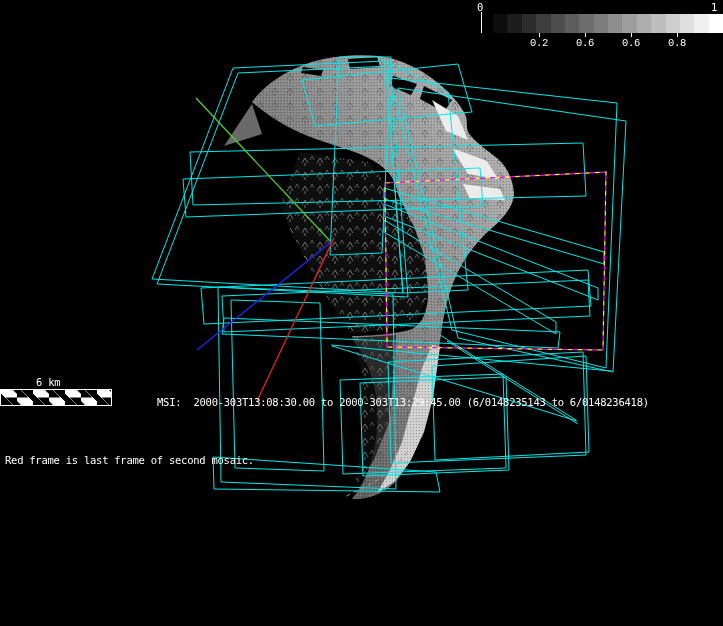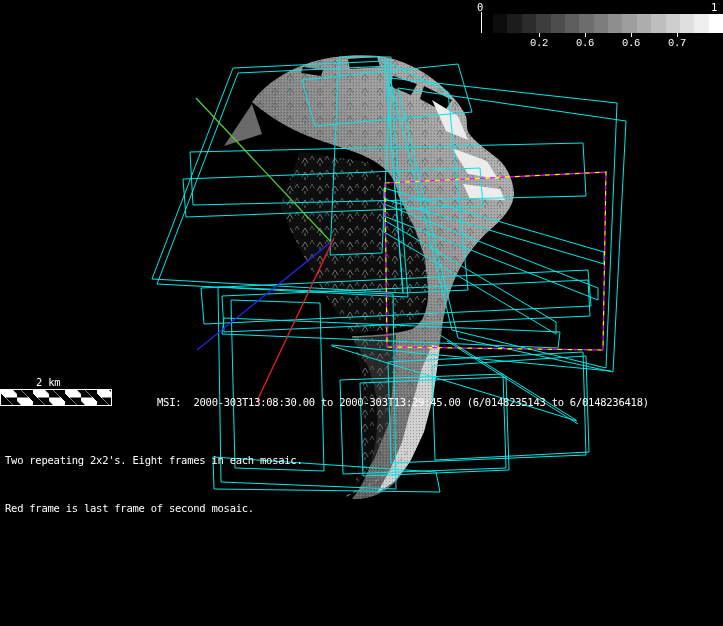--- a/index.html
+++ b/index.html
@@ -125,29 +125,28 @@
         <div style="background: rgb(255, 255, 255);"></div>
       </div>
     <div id="cb-ticks">
         <div class="cb-tick" style="left: 539px;"></div>
         <div class="cb-ticklabel" style="left: 526px;">0.2</div>
         <div class="cb-tick" style="left: 585px;"></div>
         <div class="cb-ticklabel" style="left: 572px;">0.6</div>
         <div class="cb-tick" style="left: 631px;"></div>
         <div class="cb-ticklabel" style="left: 618px; text-align: center;">0.6</div>
         <div class="cb-tick" style="left: 677px;"></div>
-        <div class="cb-ticklabel" style="left: 664px;">0.7</div>
+        <div class="cb-ticklabel" style="left: 664px;">0.8</div>
       </div>
   </div>
 
   <div>
-    <span class="txt" style="left:36px;top:376px;">2 km</span>
+    <span class="txt" style="left:36px;top:376px;">6 km</span>
     <div id="sb-checker"></div>
   </div>
 
   <span class="txt" style="left:117px;top:396px;padding-left:40px;">MSI:  2000-303T13:08:30.00 to 2000-303T13:29:45.00 (6/0148235143 to 6/0148236418)</span>
 
   <div id="caption">
-    <div>Two repeating 2x2's. Eight frames in each mosaic.</div>
     <div>Red frame is last frame of second mosaic.</div>
   </div>
 
 </div>
 
 </body></html>

